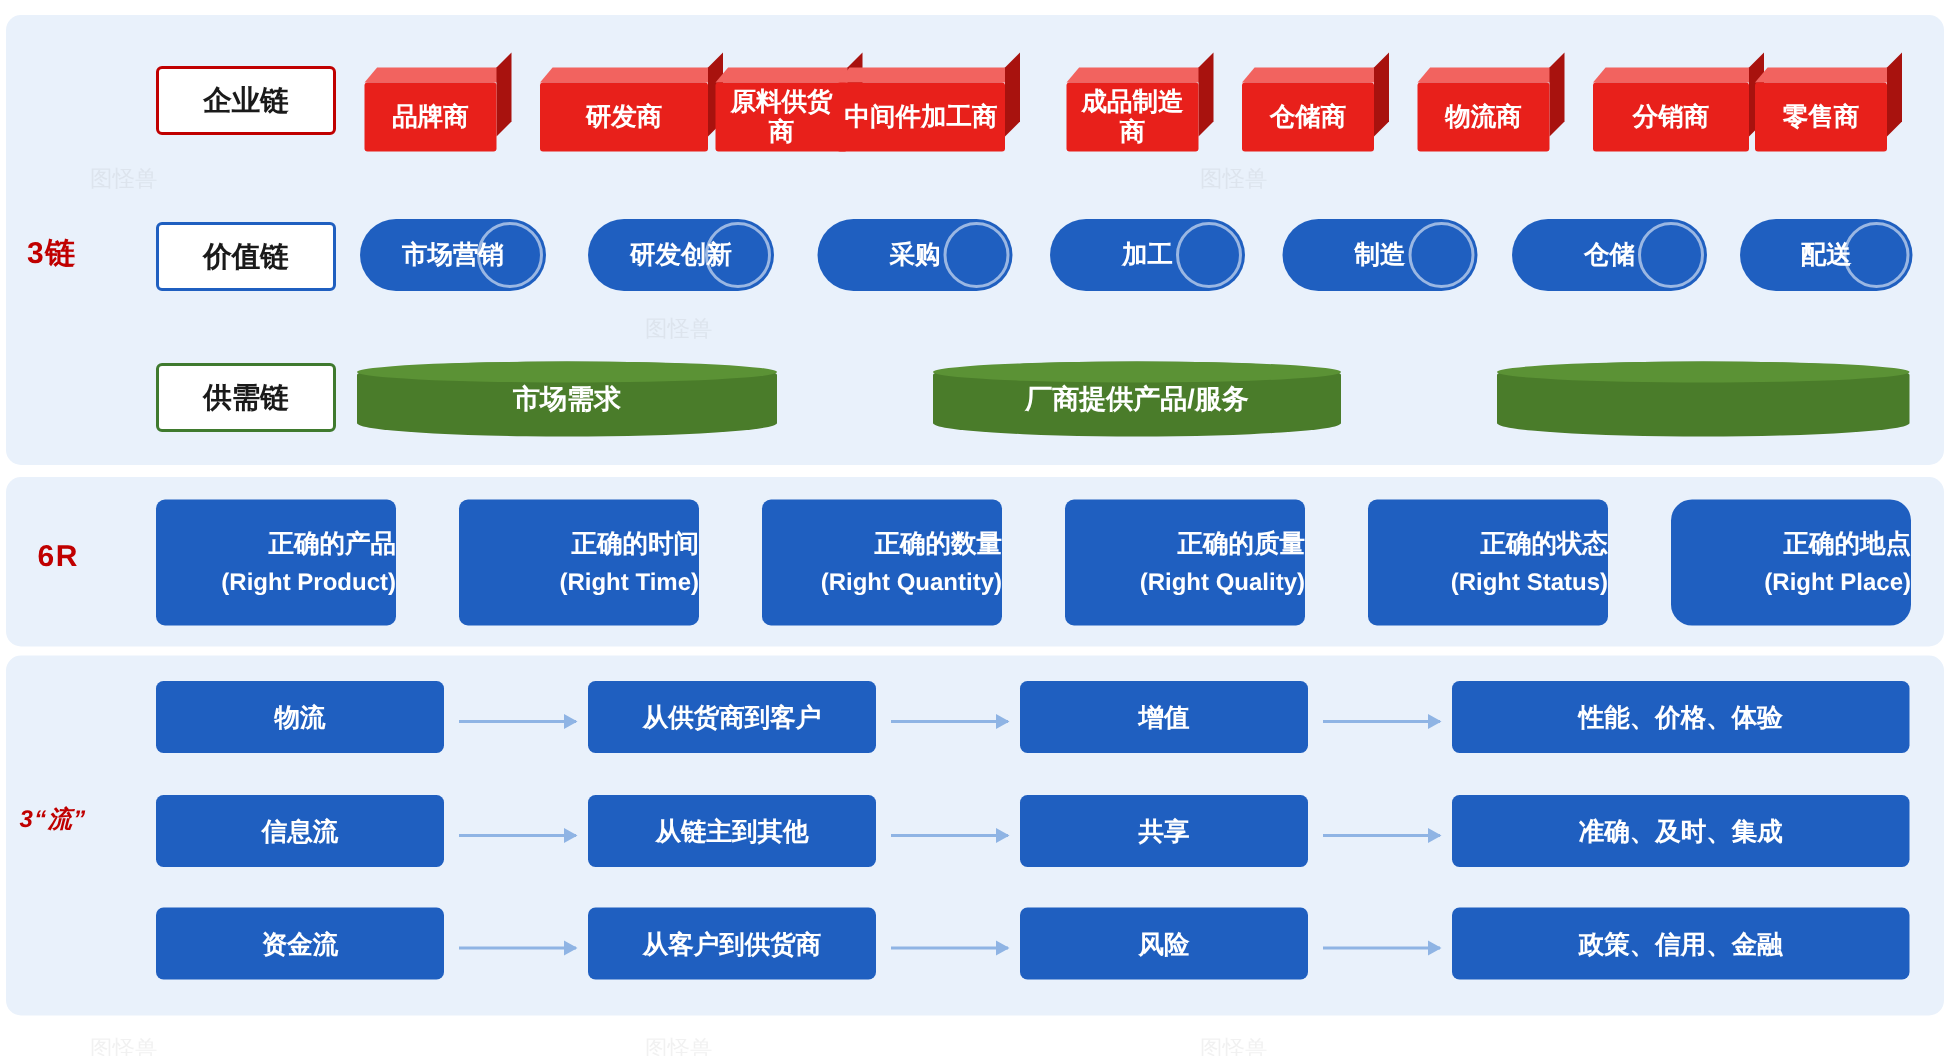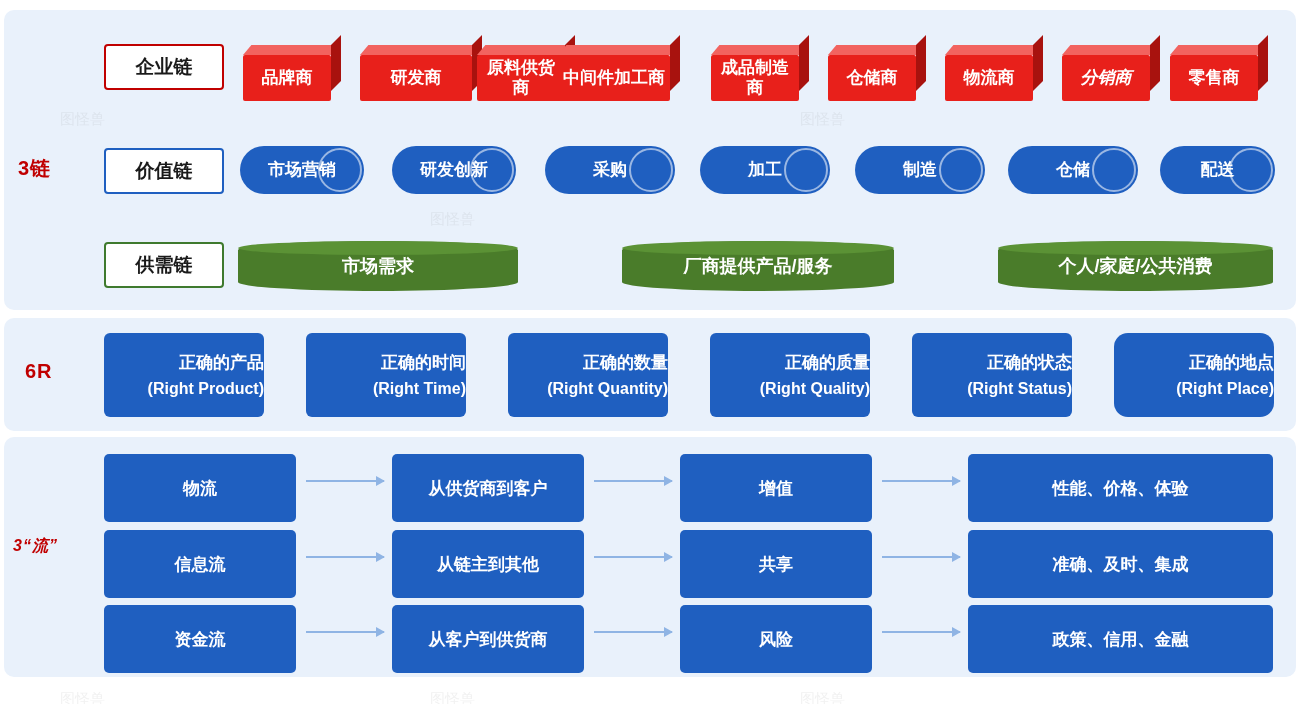--- a/index.html
+++ b/index.html
@@ -172,21 +172,21 @@
     font-size: 17px;
     font-weight: bold;
     line-height: 1.6;
     box-sizing: border-box;
   }
   .r-box .en { font-size: 16px; font-weight: bold; }
 
   
   .flow-box {
     position: absolute;
-    height: 68px;
+    height: 48px;
     background: #1f5fc0;
     border-radius: 5px;
     display: flex;
     align-items: center;
     justify-content: center;
     color: #ffffff;
     font-size: 17px;
     font-weight: bold;
     box-sizing: border-box;
     text-align: right;
@@ -254,21 +254,21 @@
 <div class="box3d" style="left:828px; top:45px; width:88px;">
   <div class="top"></div>
   <div class="side"></div>
   <div class="front">仓储商</div>
 </div>
 <div class="box3d" style="left:945px; top:45px; width:88px;">
   <div class="top"></div>
   <div class="side"></div>
   <div class="front">物流商</div>
 </div>
-<div class="box3d" style="left:1062px; top:45px; width:88px;font-style:italic;">
+<div class="box3d" style="left:1062px; top:45px; width:104px;">
   <div class="top"></div>
   <div class="side"></div>
   <div class="front">分销商</div>
 </div>
 <div class="box3d" style="left:1170px; top:45px; width:88px;">
   <div class="top"></div>
   <div class="side"></div>
   <div class="front">零售商</div>
 </div>
 
@@ -304,21 +304,20 @@
 <div class="cylinder" style="left:238px; top:241px; width:280px;">
   <div class="cyl-top"></div>
   <span>市场需求</span>
 </div>
 <div class="cylinder" style="left:622px; top:241px; width:272px;">
   <div class="cyl-top"></div>
   <span>厂商提供产品/服务</span>
 </div>
 <div class="cylinder" style="left:998px; top:241px; width:275px;">
   <div class="cyl-top"></div>
-  <span>个人/家庭/公共消费</span>
 </div>
 
 <div class="panel" id="panel-6r"></div>
 <div class="row-label" id="label-6r">6R</div>
 
 <div class="r-box" style="left:104px;">
   <div>正确的产品</div>
   <div class="en">(Right Product)</div>
 </div>
 <div class="r-box" style="left:306px;">

